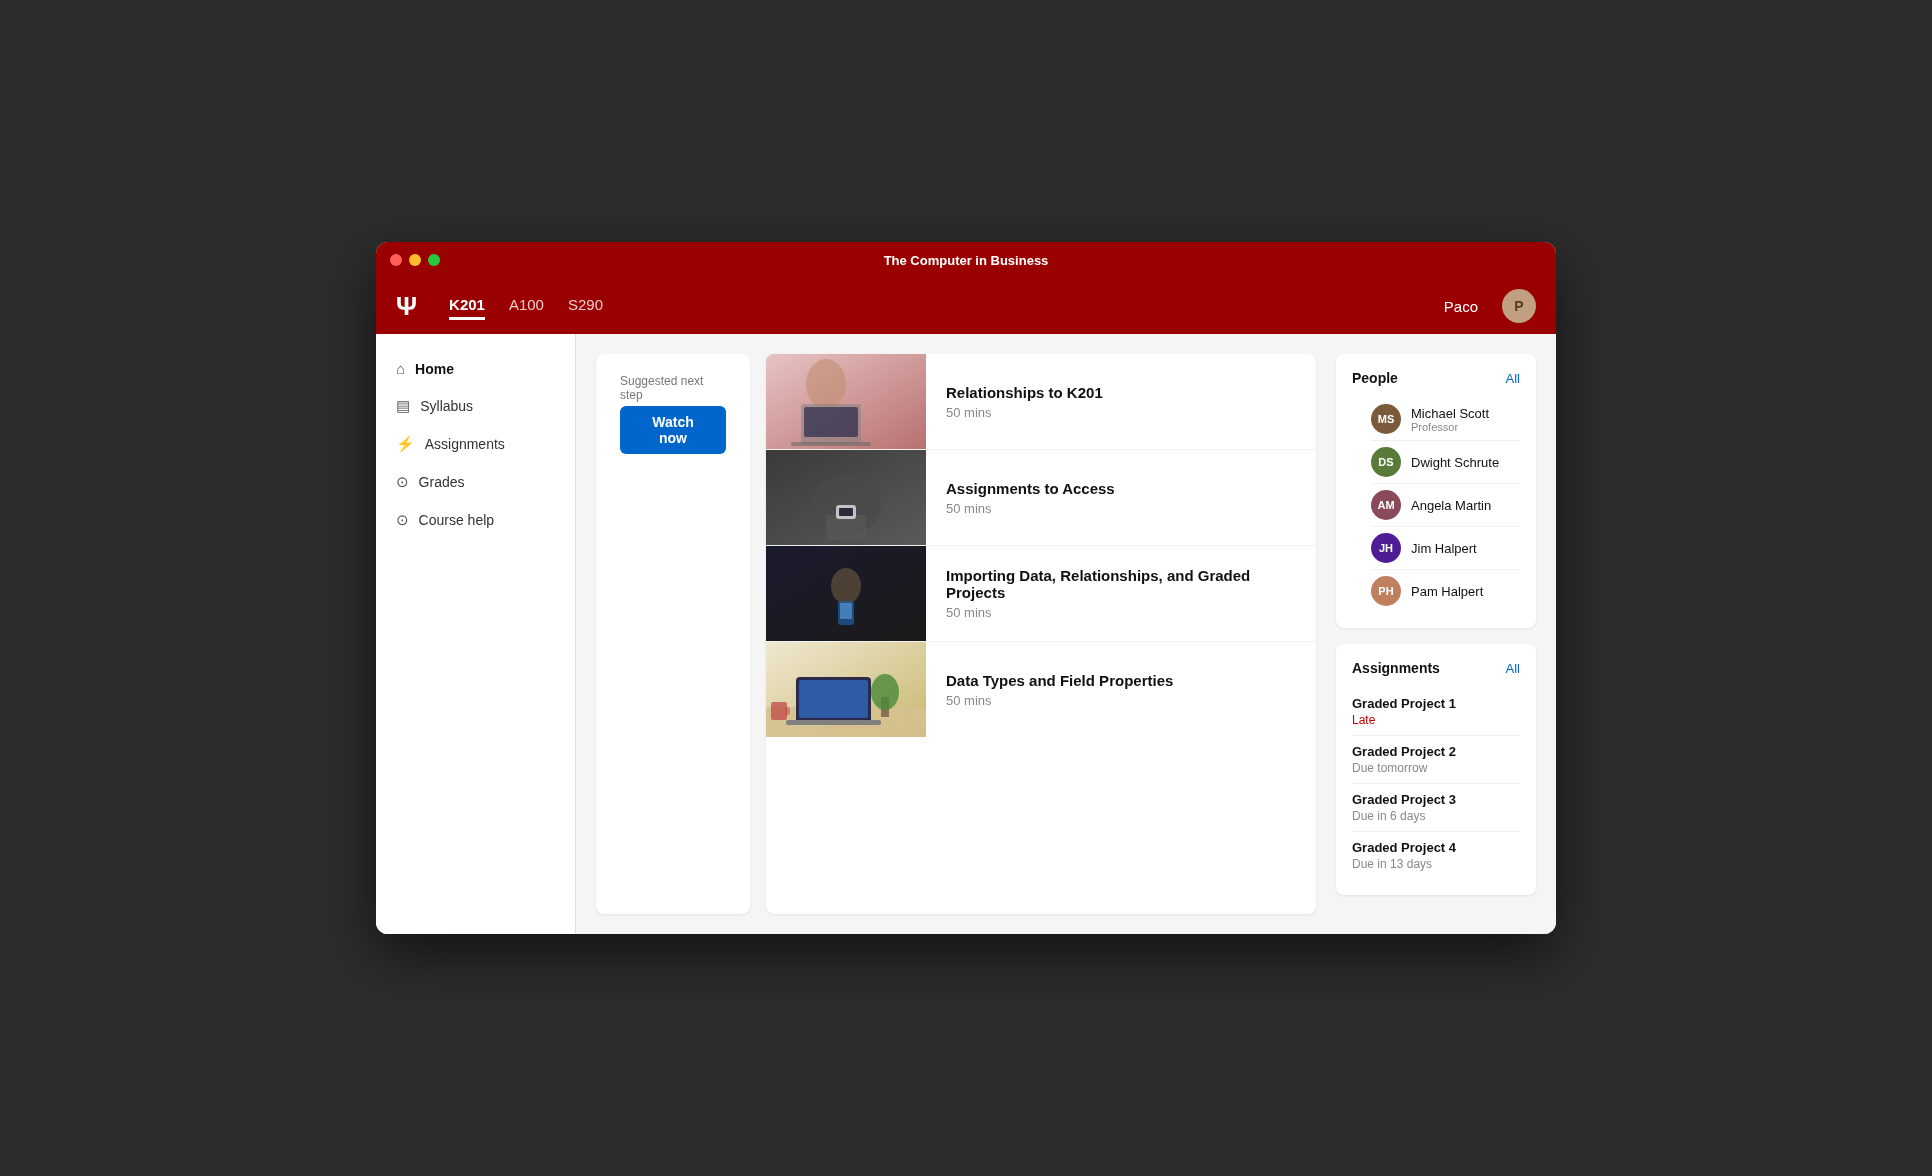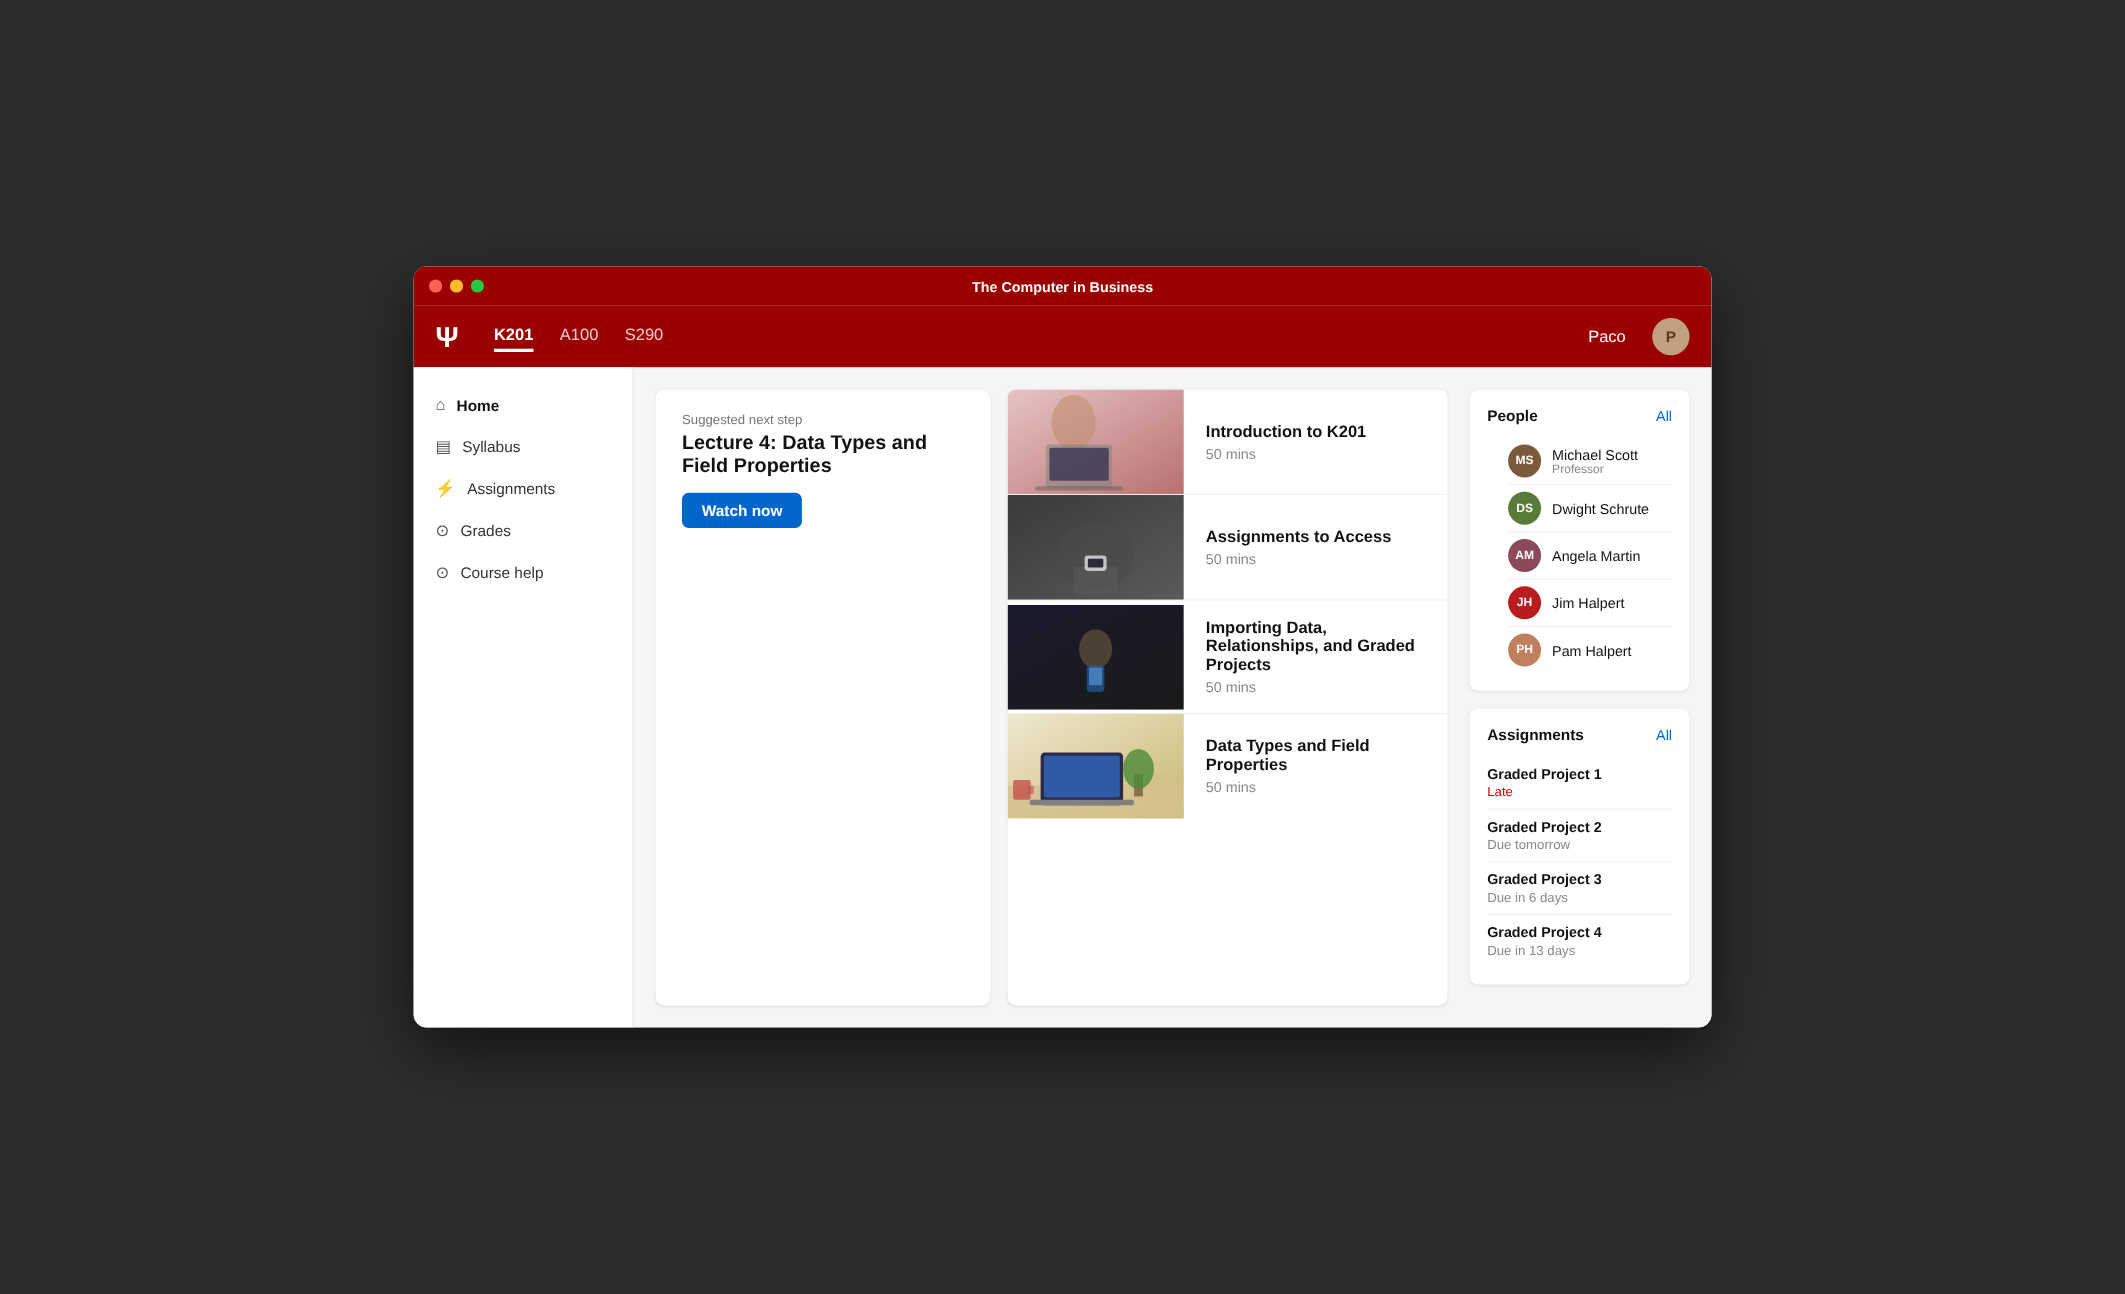--- a/index.html
+++ b/index.html
@@ -354,21 +354,20 @@
         <span>Course help</span>
       </div>
     </div>
 
     <div class="content">
 
       <div class="main-panel">
 
         <div class="suggested-card">
           <div class="suggested-label">Suggested next step</div>
-          <div class="suggested-title">Lecture 4: Data Types and Field Properties</div>
           <button class="btn-watch">Watch now</button>
         </div>
 
         <div class="course-items">
           <div class="course-item">
             <div class="course-thumb thumb-1">
               
               <svg width="160" height="95" viewBox="0 0 160 95" xmlns="http://www.w3.org/2000/svg">
                 <defs>
                     <linearGradient id="g1" x1="0" y1="0" x2="1" y2="1">
@@ -377,21 +376,21 @@
                     </linearGradient>
                   </defs>
                 <rect width="160" height="95" fill="url(#g1)"></rect>
                 <ellipse cx="60" cy="30" rx="20" ry="25" fill="#c09070" opacity="0.6"></ellipse>
                 <rect x="35" y="50" width="60" height="40" rx="3" fill="#808080" opacity="0.5"></rect>
                 <rect x="38" y="53" width="54" height="30" rx="2" fill="#2a2a4a" opacity="0.7"></rect>
                 <rect x="25" y="88" width="80" height="4" rx="2" fill="#606060" opacity="0.5"></rect>
               </svg>
             </div>
             <div class="course-info">
-              <div class="course-name">Introduction to K201</div>
+              <div class="course-name">Relationships to K201</div>
               <div class="course-duration">50 mins</div>
             </div>
           </div>
 
           <div class="course-item">
             <div class="course-thumb thumb-2">
               <svg width="160" height="95" viewBox="0 0 160 95" xmlns="http://www.w3.org/2000/svg">
                 <defs>
                     <linearGradient id="g2" x1="0" y1="0" x2="1" y2="1">
                       <stop offset="0%" stop-color="#3a3a3a"></stop>
@@ -490,21 +489,21 @@
                 <div class="person-name">Dwight Schrute</div>
               </div>
             </div>
             <div class="person-item">
               <div class="person-avatar" style="background:#8a4a5a;">AM</div>
               <div>
                 <div class="person-name">Angela Martin</div>
               </div>
             </div>
             <div class="person-item">
-              <div class="person-avatar" style="background:#b91c1c;">JH</div>
+              <div class="person-avatar" style="background:#4c1d95;">JH</div>
               <div>
                 <div class="person-name">Jim Halpert</div>
               </div>
             </div>
             <div class="person-item">
               <div class="person-avatar" style="background:#c08060;">PH</div>
               <div>
                 <div class="person-name">Pam Halpert</div>
               </div>
             </div>

